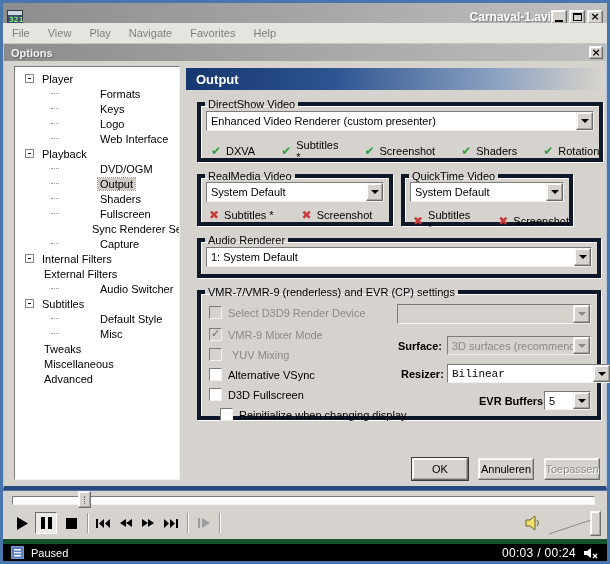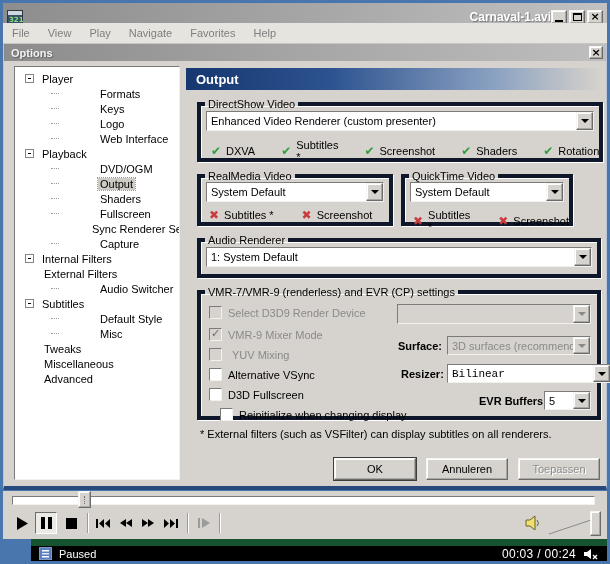--- a/index.html
+++ b/index.html
@@ -76,42 +76,42 @@
     border-bottom-color:#f2f1ee; border-right-color:#f2f1ee; position:relative; flex:0 0 auto; }
   .cb.disabled { background:#d6d3ce; }
   .cb.checked::after { content:'✓'; font-family:"DejaVu Sans",sans-serif; font-weight:bold; font-size:11px;
     position:absolute; left:1px; top:-2px; color:#6d6d6d; }
   .cbrow { position:absolute; display:flex; align-items:center; gap:6px; color:#000; }
   .cbrow.disabled { color:#8a8a8a; }
   .vlabel { position:absolute; font-size:11px; color:#000; }
 
   .note { position:absolute; left:14px; top:362px; color:#000; font-size:11px; }
   .btnrow { position:absolute; right:4px; top:392px; display:flex; gap:10px; }
-  .pbtn { width:82px; height:22px; font-size:11px; font-family:"Liberation Sans",sans-serif;
+  .pbtn { width:56px; height:22px; font-size:11px; font-family:"Liberation Sans",sans-serif;
     display:flex; align-items:center; justify-content:center; color:#000; }
   .pbtn.default { outline:1px solid #3d3d3d; }
   .pbtn.disabled { color:#8b8b8b; text-shadow:1px 1px 0 #fff; }
 
   
   .seekrow { position:absolute; left:3px; top:491px; right:3px; height:17px; background:#d6d3ce; }
   .seek-track { position:absolute; left:9px; right:12px; top:5px; height:9px; background:#fff;
     border:1px solid #7b7b7b; border-bottom-color:#f2f1ee; border-right-color:#f2f1ee; }
   .seek-thumb { position:absolute; left:75px; top:0; width:13px; height:17px; display:flex; align-items:center; justify-content:center; }
   .seek-thumb i { display:block; width:2px; height:8px; border-left:1px dotted #6d6d6d; }
 
   .controls { position:absolute; left:3px; top:508px; right:3px; height:31px; background:#d6d3ce; }
   .tbtn { position:absolute; top:4px; width:22px; height:22px; display:flex; align-items:center; justify-content:center; background:transparent; border:1px solid transparent; }
   .tbtn.pressed { background:#eceae5; border:1px solid #6d6d6d; border-bottom-color:#fff; border-right-color:#fff; }
   .sep { position:absolute; top:5px; width:1px; height:20px; background:#9a9a9a; box-shadow:1px 0 0 #fff; }
   .vol-slider-line { position:absolute; top:6px; }
   .vol-thumb { position:absolute; width:11px; height:25px; top:3px; }
 
   
   .statusbar { position:absolute; left:3px; top:539px; right:3px; height:22px; background:#000;
-    display:flex; align-items:center; padding:0 8px; color:#fff; font-size:11px; border-top:7px solid #14532d;margin-left:28px; }
+    display:flex; align-items:center; padding:0 8px; color:#fff; font-size:11px; border-top:5px solid #14532d; }
   .statusbar .state { margin-left:7px; flex:1; }
   .statusbar .time { font-size:12px; margin-right:8px; letter-spacing:.3px; }
 </style>
 </head>
 <body>
 
 <div class="window">
 
   <div class="titlebar">
     <svg width="16" height="14" viewBox="0 0 16 14">
@@ -375,21 +375,20 @@
               <span class="arr"></span>
             </span>
         </div>
 
         <div class="cbrow" style="left:8px; top:110px;margin-left:11px;">
           <span class="cb"></span>
           <span>Reinitialize when changing display</span>
         </div>
       </fieldset>
 
-      <div class="note">* External filters (such as VSFilter) can display subtitles on all renderers.</div>
 
       <div class="btnrow">
         <div class="pbtn btn3d default">OK</div>
         <div class="pbtn btn3d">Annuleren</div>
         <div class="pbtn btn3d disabled">Toepassen</div>
       </div>
     </div>
   </div>
 
   <div class="seekrow">

